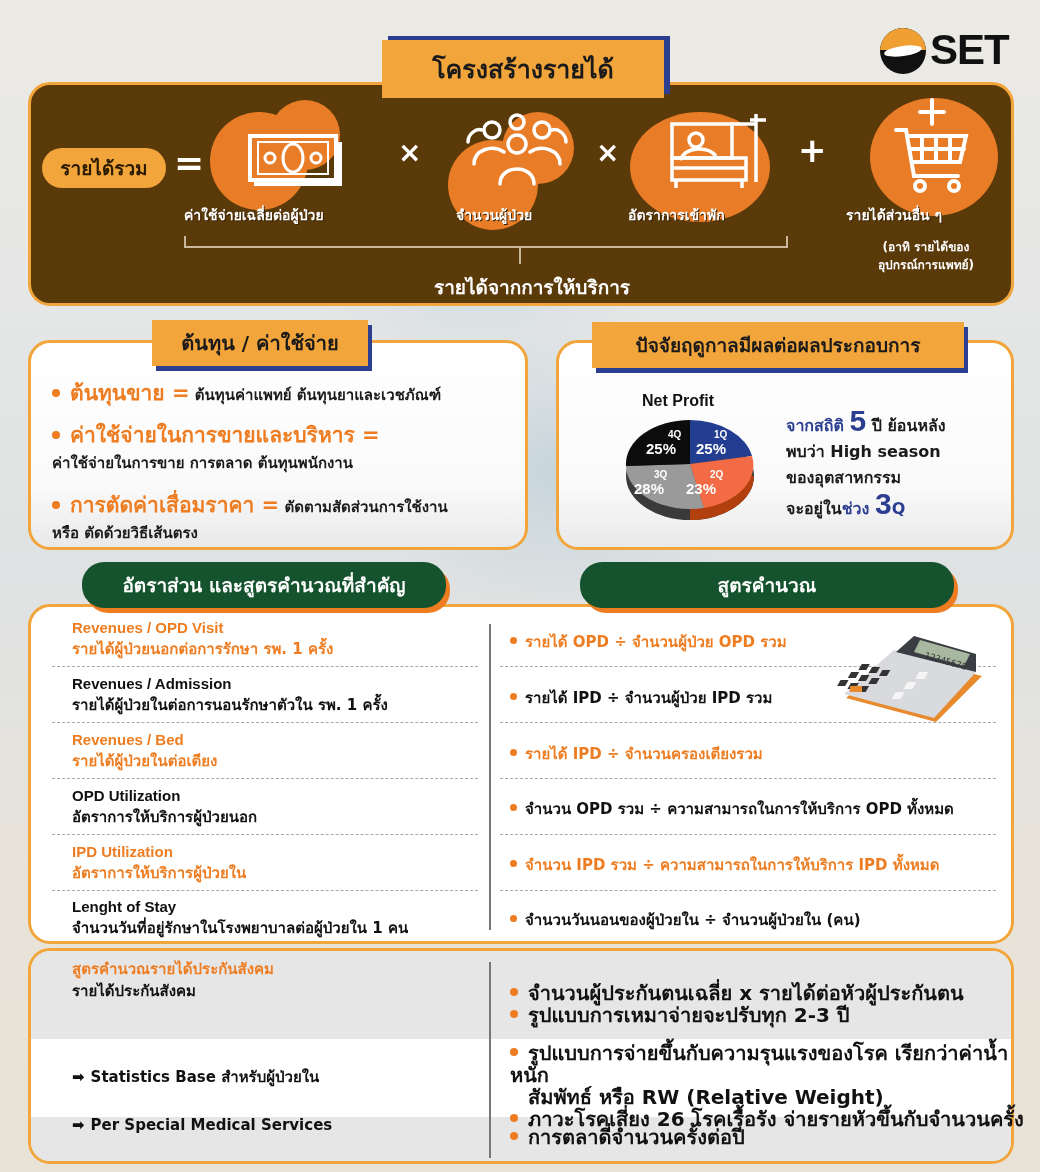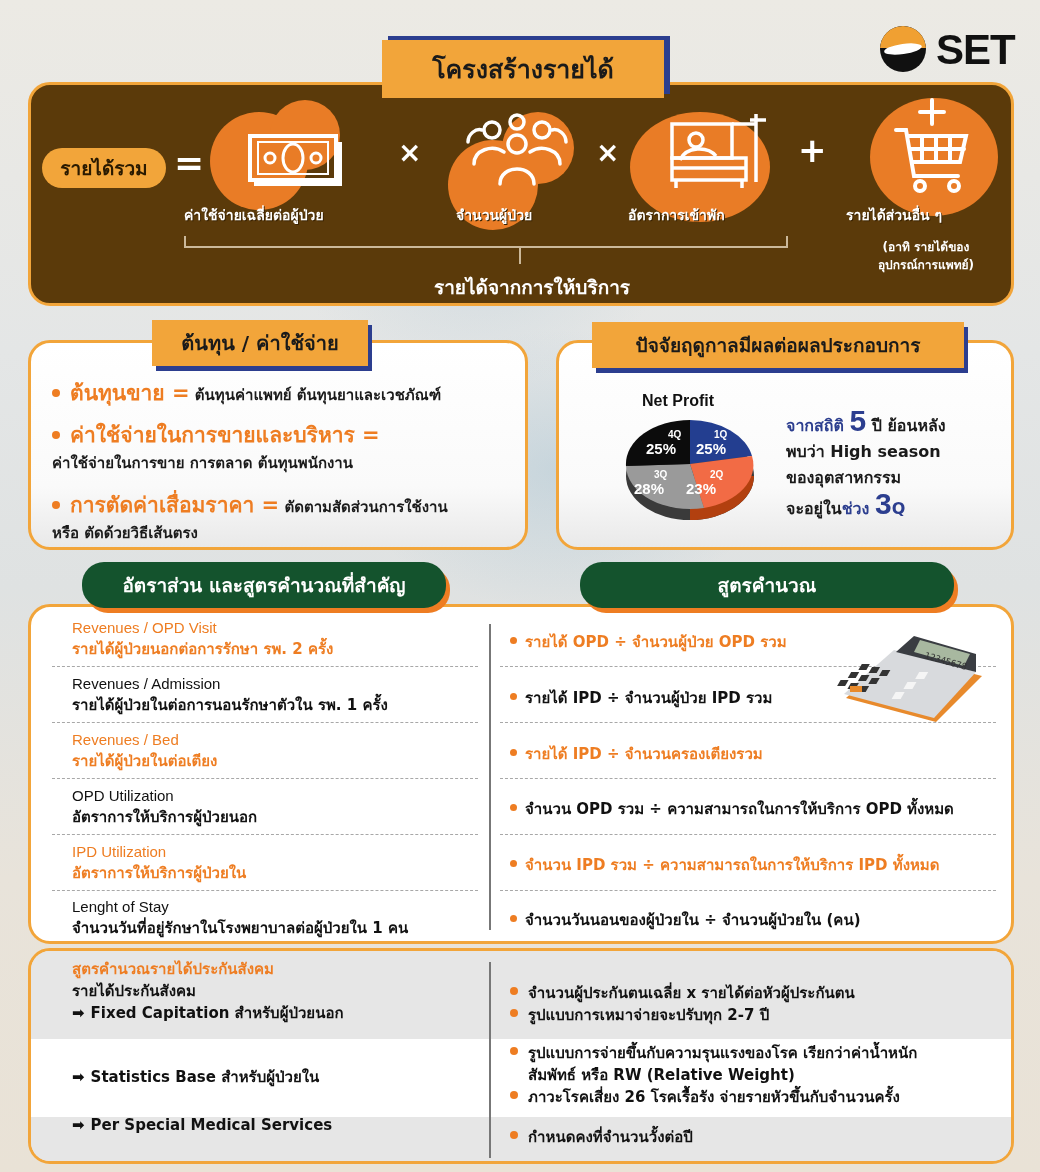--- a/index.html
+++ b/index.html
@@ -10,21 +10,21 @@
     position: relative;
     color: #111;
   }
   .bg-deco { position:absolute; inset:0; pointer-events:none;
     background:
       radial-gradient(ellipse 300px 200px at 560px 470px, rgba(150,185,205,0.35), transparent 70%),
       radial-gradient(ellipse 260px 180px at 480px 260px, rgba(160,190,210,0.25), transparent 70%);
   }
 
   
-  .logo { position:absolute; left:880px; top:26px; display:flex; align-items:flex-start; gap:10px; }
+  .logo { position:absolute; left:880px; top:26px; display:flex; align-items:flex-end; gap:4px; }
   .logo-mark { width:46px; height:46px; border-radius:50%; overflow:hidden; position:relative; background:#111; }
   .logo-mark .top { position:absolute; left:0; top:0; width:46px; height:22px; background:#f0a032; border-radius:23px 23px 0 0; }
   .logo-mark .wave { position:absolute; left:4px; top:18px; width:38px; height:10px; background:#fff; border-radius:50%; transform:rotate(-8deg); }
   .logo-text { font-family:"Liberation Sans", sans-serif; font-weight:bold; font-size:42px; color:#111; letter-spacing:-1px; }
 
   
   .rev-title { position:absolute; left:382px; top:40px; width:282px; height:58px; background:#f2a53a;
     display:flex; align-items:center; justify-content:center; font-weight:bold; font-size:25px; color:#1a1a1a; z-index:3;
     box-shadow: 6px -4px 0 #2c3e8f; }
   .rev-box { position:absolute; left:28px; top:82px; width:986px; height:224px; background:#5b3a0a;
@@ -50,33 +50,33 @@
   .pie-title { position:absolute; left:642px; top:392px; font-weight:bold; font-size:16px; font-family:"Liberation Sans", sans-serif; }
   .pie { position:absolute; left:624px; top:412px; }
   .season-text { position:absolute; left:786px; top:408px; font-weight:bold; font-size:16px; line-height:26px; color:#1a1a1a; }
   .blue { color:#2c3e8f; }
   .big-blue { color:#2c3e8f; font-size:30px; font-family:"Liberation Sans", sans-serif; }
 
   
   .tag-blue { position:absolute; background:#14532d; color:#fff; font-weight:bold; display:flex; align-items:center; justify-content:center; border-radius:22px; z-index:3; box-shadow:4px 5px 0 #ee7d22; }
   .ratio-box { position:absolute; left:28px; top:604px; width:986px; height:340px; background:#fff; border:3px solid #f2a53a; border-radius:22px; }
   .ratio-row { position:absolute; left:72px; width:406px; }
-  .ratio-row .en { font-weight:normal; font-size:15px; line-height:20px; font-family:"Liberation Sans", sans-serif; }
+  .ratio-row .en { font-weight:bold; font-size:15px; line-height:20px; font-family:"Liberation Sans", sans-serif; }
   .ratio-row .th { font-weight:bold; font-size:15px; line-height:22px; }
   .orange { color:#ee7d22; }
   .dash { position:absolute; height:0; border-top:1px dashed #a8a8a8; }
   .vdivider { position:absolute; width:2px; background:#777; }
   .formula { position:absolute; left:510px; font-weight:bold; font-size:15px; white-space:nowrap; }
   .formula .bullet-dot { width:7px; height:7px; margin-right:8px; top:-2px; }
 
   
   .ss-box { position:absolute; left:28px; top:948px; width:986px; height:216px; border:3px solid #f2a53a; border-radius:22px; overflow:hidden; background:#e6e6e6; }
   .ss-band { position:absolute; left:0; width:980px; }
   .ss-left { position:absolute; left:72px; font-weight:bold; font-size:15px; line-height:22px; }
-  .ss-right { position:absolute; left:510px; font-weight:bold; font-size:15px; line-height:22px; }
+  .ss-right { position:absolute; left:510px; font-weight:bold; font-size:20px; line-height:22px; }
   .arrow { display:inline-block; margin-right:6px; }
 </style>
 </head>
 <body>
 
 <div class="bg-deco"></div>
 
 <div class="logo">
   <div class="logo-mark">
       <div class="top"></div>
@@ -201,21 +201,21 @@
   <div><span>จะอยู่ใน</span><span class="blue">ช่วง</span> <span class="big-blue">3</span><span class="blue" style="font-size:16px;">Q</span></div>
 </div>
 
 <div class="ratio-box"></div>
 <div class="tag-blue" style="left:82px;top:562px;width:364px;height:46px;font-size:19px;">อัตราส่วน และสูตรคำนวณที่สำคัญ</div>
 <div class="tag-blue" style="left:580px;top:562px;width:374px;height:46px;font-size:19px;">สูตรคำนวณ</div>
 <div class="vdivider" style="left:489px;top:624px;height:306px;"></div>
 
 <div class="ratio-row orange" style="top:618px;">
     <div class="en">Revenues / OPD Visit</div>
-    <div class="th">รายได้ผู้ป่วยนอกต่อการรักษา รพ. 2 ครั้ง</div>
+    <div class="th">รายได้ผู้ป่วยนอกต่อการรักษา รพ. 1 ครั้ง</div>
   </div>
 <div class="ratio-row" style="top:674px;">
     <div class="en">Revenues / Admission</div>
     <div class="th">รายได้ผู้ป่วยในต่อการนอนรักษาตัวใน รพ. 1 ครั้ง</div>
   </div>
 <div class="ratio-row orange" style="top:730px;">
     <div class="en">Revenues / Bed</div>
     <div class="th">รายได้ผู้ป่วยในต่อเตียง</div>
   </div>
 <div class="ratio-row" style="top:786px;">
@@ -276,32 +276,31 @@
 
 <div class="ss-box">
   <div class="ss-band" style="top:0;height:88px;background:#e6e6e6;"></div>
   <div class="ss-band" style="top:88px;height:78px;background:#ffffff;"></div>
   <div class="ss-band" style="top:166px;height:50px;background:#e6e6e6;"></div>
 </div>
 <div class="vdivider" style="left:489px;top:962px;height:196px;"></div>
 <div class="ss-left" style="top:958px;">
   <div class="orange">สูตรคำนวณรายได้ประกันสังคม</div>
   <div>รายได้ประกันสังคม</div>
-  <div><span class="arrow">➡</span><span>Fixed Capitation สำหรับผู้ป่วยนอก</span></div>
 </div>
 <div class="ss-right" style="top:982px;">
   <div><span class="bullet-dot"></span><span>จำนวนผู้ประกันตนเฉลี่ย x รายได้ต่อหัวผู้ประกันตน</span></div>
-  <div><span class="bullet-dot"></span><span>รูปแบบการเหมาจ่ายจะปรับทุก 2-7 ปี</span></div>
+  <div><span class="bullet-dot"></span><span>รูปแบบการเหมาจ่ายจะปรับทุก 2-3 ปี</span></div>
 </div>
 <div class="ss-left" style="top:1066px;">
   <div><span class="arrow">➡</span><span>Statistics Base สำหรับผู้ป่วยใน</span></div>
 </div>
 <div class="ss-right" style="top:1042px;">
   <div><span class="bullet-dot"></span><span>รูปแบบการจ่ายขึ้นกับความรุนแรงของโรค เรียกว่าค่าน้ำหนัก</span></div>
   <div style="padding-left:18px;">สัมพัทธ์ หรือ RW (Relative Weight)</div>
   <div><span class="bullet-dot"></span><span>ภาวะโรคเสี่ยง 26 โรคเรื้อรัง จ่ายรายหัวขึ้นกับจำนวนครั้ง</span></div>
 </div>
 <div class="ss-left" style="top:1114px;">
   <div><span class="arrow">➡</span><span>Per Special Medical Services</span></div>
 </div>
 <div class="ss-right" style="top:1126px;">
-  <div><span class="bullet-dot"></span><span>กำหนดคงที่จำนวนวั้งต่อปี</span></div>
+  <div><span class="bullet-dot"></span><span>การตลาดี่จำนวนครั้งต่อปี</span></div>
 </div>
 
 </body></html>

